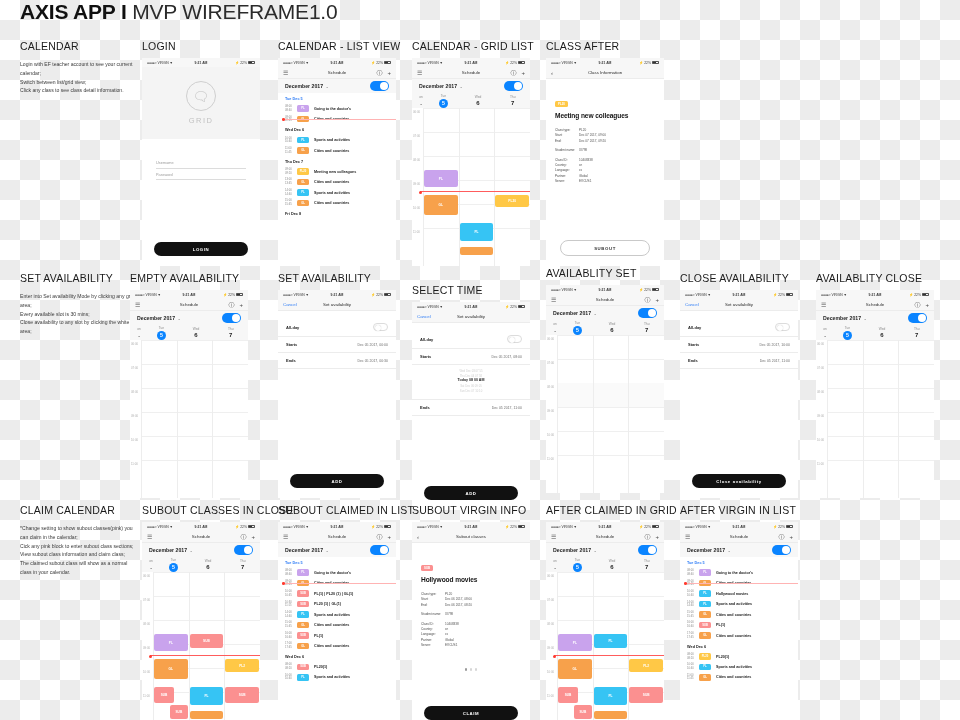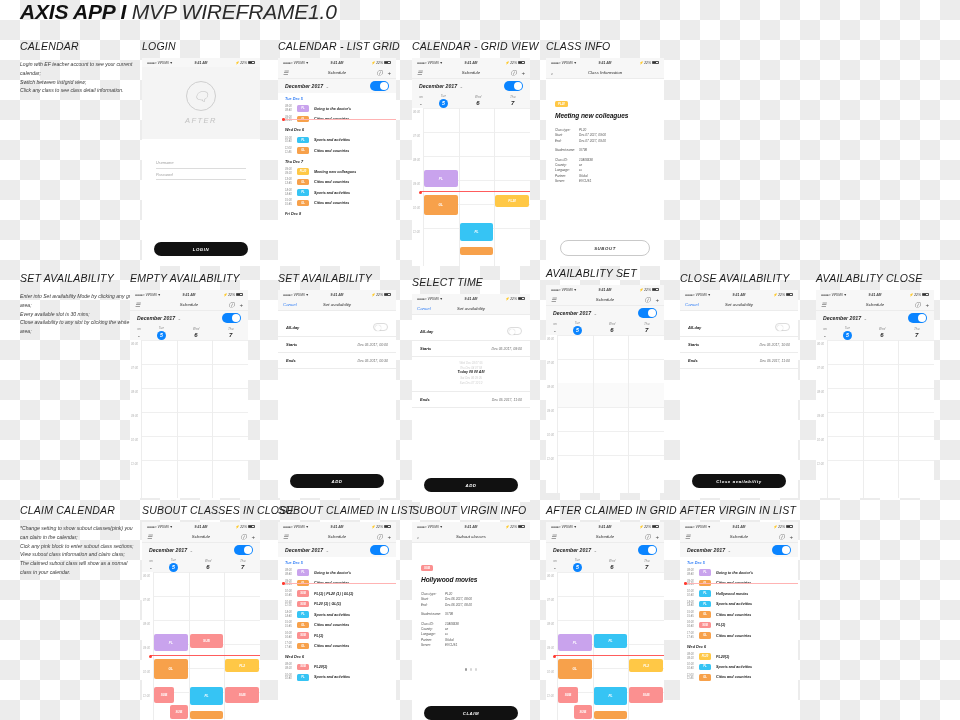--- a/index.html
+++ b/index.html
@@ -12,21 +12,20 @@
   
   #page {
     position: relative;
     width: 960px; height: 720px;
     background-color: #ffffff;
     background-image:
       linear-gradient(45deg, #ececec 25%, transparent 25%, transparent 75%, #ececec 75%),
       linear-gradient(45deg, #ececec 25%, transparent 25%, transparent 75%, #ececec 75%);
     background-size: 40px 40px;
     background-position: 0 0, 20px 20px;
-    font-style: italic;
   }
   .title-bar {
     position: absolute; left: 20px; top: 0px;
     font-size: 21px; letter-spacing: -0.2px;
     white-space: nowrap;
   }
   .title-bold { font-weight: bold; color: #111; }
   .title-light { font-weight: normal; color: #2b2b2b; }
 
   .panel { position: absolute; }
@@ -222,35 +221,35 @@
               <div class="sb-right">
                 <span>⚡ 22%</span>
                 <span class="batt"></span>
               </div>
             </div>
             <div style="flex: 1 1 0%; display: flex; flex-direction: column;">
               <div class="login-hero">
                 <div class="logo-circle">
                   <span class="logo-mark">🗨</span>
                 </div>
-                <div class="axis-word">AFTER</div>
+                <div class="axis-word">GRID</div>
               </div>
               <div style="height: 18px;"></div>
               <div class="inp">Username</div>
               <div class="inp">Password</div>
               <div style="padding: 0px 0px 10px; margin-top: auto;">
                 <div class="btn-pill">LOGIN</div>
               </div>
             </div>
           </div>
         </div>
       </div>
       <div class="panel" style="left: 278px; top: 40px;">
         <div>
-          <div class="panel-title">CALENDAR - LIST GRID</div>
+          <div class="panel-title">CALENDAR - LIST VIEW</div>
           <div class="phone" style="display: flex; flex-direction: column; margin-top: 6px;">
             <div class="statusbar">
               <span class="sb-left">●●●●○ VIRGIN ▼</span>
               <span class="sb-center">9:21 AM</span>
               <div class="sb-right">
                 <span>⚡ 22%</span>
                 <span class="batt"></span>
               </div>
             </div>
             <div class="navbar">
@@ -336,21 +335,21 @@
                 <div class="libadge" style="background: rgb(247, 161, 75);">GL</div>
                 <div class="litxt">Cities and countries</div>
               </div>
               <div class="daysec dark">Fri Dec 8</div>
             </div>
           </div>
         </div>
       </div>
       <div class="panel" style="left: 412px; top: 40px;">
         <div>
-          <div class="panel-title">CALENDAR - GRID VIEW</div>
+          <div class="panel-title">CALENDAR - GRID LIST</div>
           <div class="phone" style="display: flex; flex-direction: column; margin-top: 6px;">
             <div class="statusbar">
               <span class="sb-left">●●●●○ VIRGIN ▼</span>
               <span class="sb-center">9:21 AM</span>
               <div class="sb-right">
                 <span>⚡ 22%</span>
                 <span class="batt"></span>
               </div>
             </div>
             <div class="navbar">
@@ -426,21 +425,21 @@
                 <div class="ev" style="background: rgb(255, 200, 70); top: 87px; height: 12px; left: calc(66.6667% + 1px); width: calc(33.3333% - 2px);">PL20</div>
                 <div class="ev" style="background: rgb(54, 196, 244); top: 115px; height: 18px; left: calc(33.3333% + 1px); width: calc(33.3333% - 2px);">PL</div>
                 <div class="ev" style="background: rgb(247, 161, 75); top: 139px; height: 8px; left: calc(33.3333% + 1px); width: calc(33.3333% - 2px);"></div>
               </div>
             </div>
           </div>
         </div>
       </div>
       <div class="panel" style="left: 546px; top: 40px;">
         <div>
-          <div class="panel-title">CLASS INFO</div>
+          <div class="panel-title">CLASS AFTER</div>
           <div class="phone" style="display: flex; flex-direction: column; margin-top: 6px;">
             <div class="statusbar">
               <span class="sb-left">●●●●○ VIRGIN ▼</span>
               <span class="sb-center">9:21 AM</span>
               <div class="sb-right">
                 <span>⚡ 22%</span>
                 <span class="batt"></span>
               </div>
             </div>
             <div class="navbar">
@@ -608,21 +607,21 @@
                 <span>Ends</span>
                 <span class="fval">Dec 05 2017, 00:30</span>
               </div>
             </div>
             <div style="padding: 0px 0px 10px; margin-top: auto;">
               <div class="btn-pill">ADD</div>
             </div>
           </div>
         </div>
       </div>
-      <div class="panel" style="left: 412px; top: 276px;">
+      <div class="panel" style="left: 412px; top: 284px;">
         <div>
           <div class="panel-title">SELECT TIME</div>
           <div class="phone" style="display: flex; flex-direction: column; margin-top: 6px;">
             <div class="statusbar">
               <span class="sb-left">●●●●○ VIRGIN ▼</span>
               <span class="sb-center">9:21 AM</span>
               <div class="sb-right">
                 <span>⚡ 22%</span>
                 <span class="batt"></span>
               </div>

